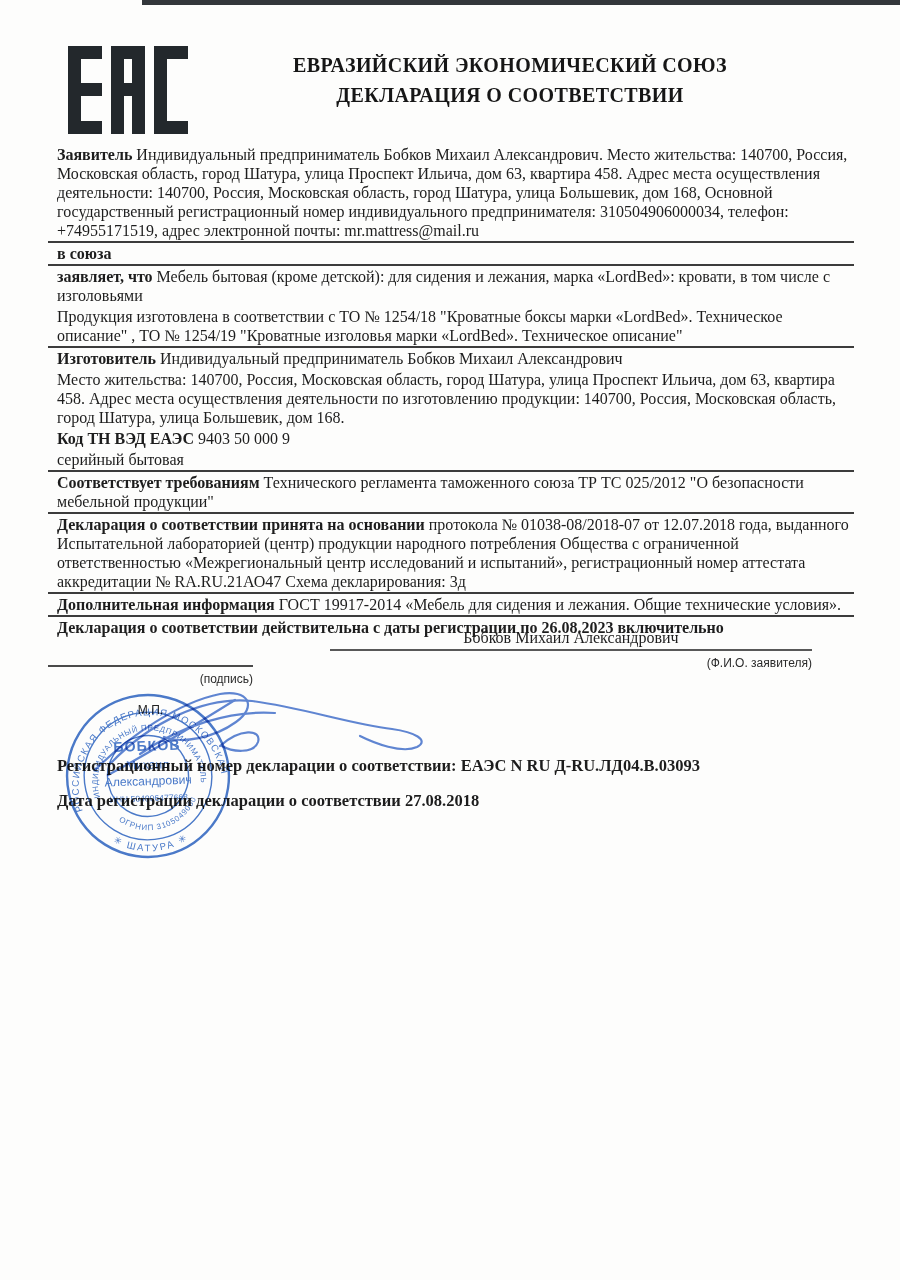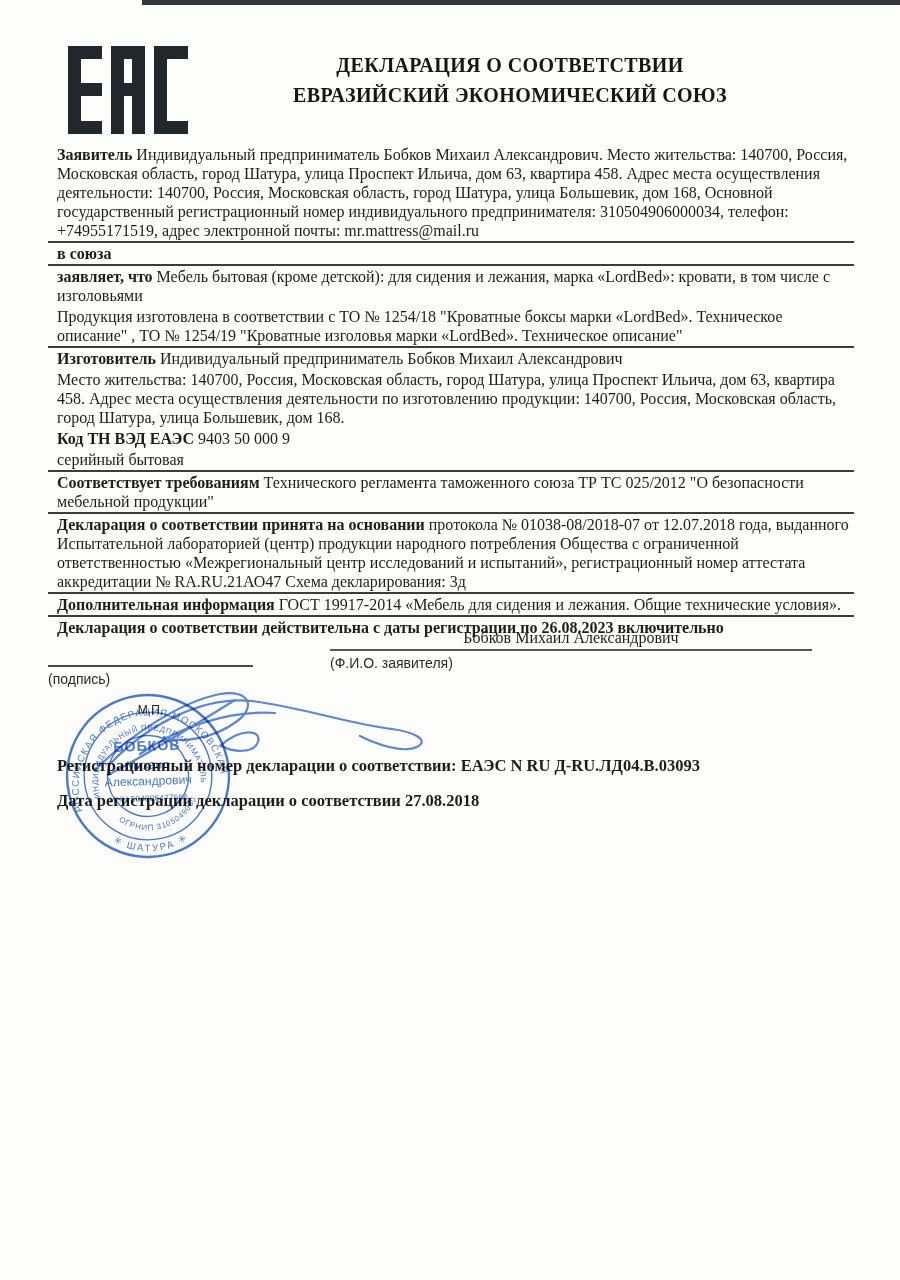--- a/index.html
+++ b/index.html
@@ -12,22 +12,22 @@
   .content{position:absolute;left:48px;top:144px;width:806px;font-size:16px;line-height:19px;}
   .para{padding:1px 0 1px 9px;}
   .lbl{font-weight:bold;}
   .rule{border-top:2px solid #3c3c3c;height:0;}
   .bold-line{font-weight:bold;}
   .sig-block{position:relative;height:96px;margin-top:6px;}
   .sig-left{position:absolute;left:0;top:0;width:205px;}
   .sig-right{position:absolute;left:282px;top:-16px;width:482px;text-align:center;}
   .sig-name{font-size:16px;line-height:20px;border-bottom:2px solid #585858;padding-bottom:1px;}
   .sig-space{height:21px;border-bottom:2px solid #4a4a4a;}
-  .sig-caption{font-family:"Liberation Sans",sans-serif;font-size:14px;color:#2a2a2a;
-               text-align:left;padding-top:3px;}
+  .sig-caption{font-family:"Liberation Sans",sans-serif;font-size:12px;color:#2a2a2a;
+               text-align:right;padding-top:3px;}
   .mp{font-family:"Liberation Sans",sans-serif;font-size:12px;color:#222;text-align:center;margin-top:12px;}
   .footer-line{font-weight:bold;font-size:16.5px;padding-left:9px;margin-top:16px;}
   .stamp{position:absolute;left:62px;top:690px;width:172px;height:172px;
          transform:rotate(-13deg);mix-blend-mode:multiply;opacity:.92;}
   .autograph{position:absolute;left:30px;top:678px;width:440px;height:112px;
              mix-blend-mode:multiply;opacity:.9;}
 </style>
 </head>
 <body>
 
@@ -48,22 +48,22 @@
       <rect x="43" y="0" width="34" height="13"></rect>
       <rect x="43" y="37" width="34" height="13"></rect>
 
       <rect x="86" y="0" width="13" height="88"></rect>
       <rect x="86" y="0" width="34" height="13"></rect>
       <rect x="86" y="75" width="34" height="13"></rect>
     </g>
   </svg>
 
   <div class="title">
+    <div>ЕВРАЗИЙСКИЙ ЭКОНОМИЧЕСКИЙ СОЮЗ</div>
     <div>ДЕКЛАРАЦИЯ О СООТВЕТСТВИИ</div>
-    <div>ЕВРАЗИЙСКИЙ ЭКОНОМИЧЕСКИЙ СОЮЗ</div>
   </div>
 
   <div class="content">
 
     <div class="para"><span class="lbl">Заявитель</span> <span>Индивидуальный предприниматель Бобков Михаил Александрович. Место жительства: 140700, Россия, Московская область, город Шатура, улица Проспект Ильича, дом 63, квартира 458. Адрес места осуществления деятельности: 140700, Россия, Московская область, город Шатура, улица Большевик, дом 168, Основной государственный регистрационный номер индивидуального предпринимателя: 310504906000034, телефон: +74955171519, адрес электронной почты: mr.mattress@mail.ru</span></div>
 
     <div class="rule"></div>
 
     <div class="para lbl">в союза</div>
 

